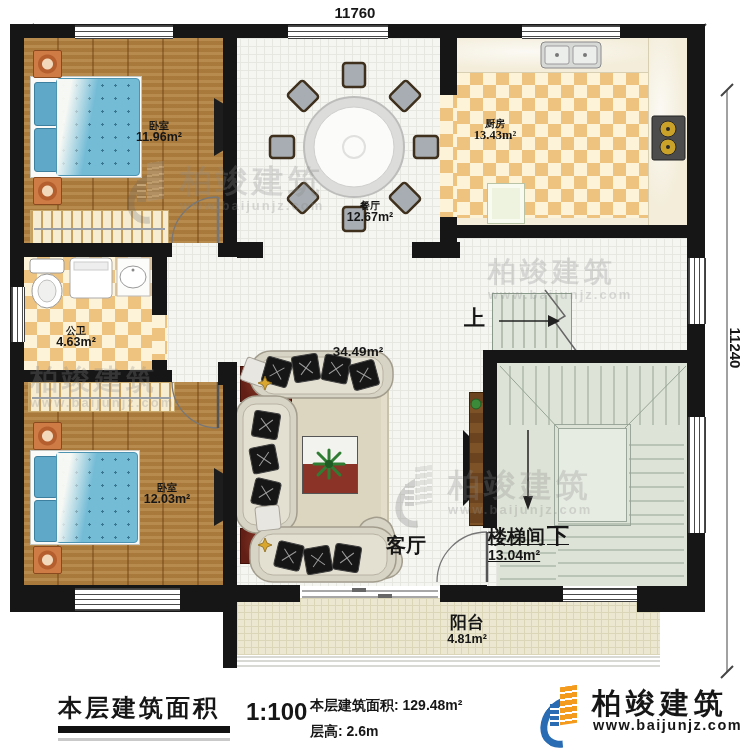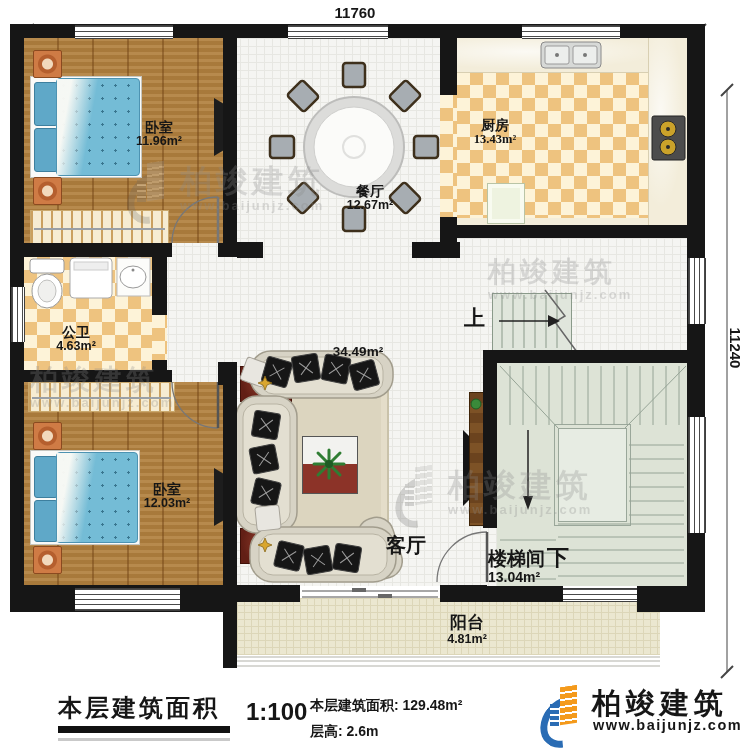--- a/index.html
+++ b/index.html
@@ -46,21 +46,21 @@
   .rail{position:absolute;left:2%;top:50%;width:96%;height:2px;background:#9aa0a6;}
   .redtable{background:radial-gradient(circle at 50% 40%,#97402f,#621f15 75%);border:1px solid #401008;}
   .rug{background:#dcd5bf;border:2px solid #c9c2aa;box-shadow:inset 0 0 0 6px #e4ddc9;}
   .coffeetable{background:linear-gradient(180deg,#f2f2ef 0 48%,#8c3328 48%);border:1.5px solid #555;}
   .tvcabinet{background:repeating-linear-gradient(180deg,#6b431e 0 10px,#7d5226 10px 20px);border:1px solid #3f2407;}
   .fridge{background:#eef3e0;border:1px solid #b9c4a6;box-shadow:inset 0 0 0 4px #f8fbf0;}
   .landing{background:#e7ece3;border:1px solid #9aa79a;box-shadow:0 0 0 3px #dde3d6,0 0 0 4px #9aa79a;}
   .flight{background:#e0e6dc;border:1px solid #8a9a8a;}
   
   .rlabel{text-align:center;font-weight:bold;color:#161616;line-height:1.1;}
-  .rlabel .nm{font-size:14px;display:block;}
+  .rlabel .nm{font-size:10px;display:block;}
   .rlabel .ar{font-size:12.5px;display:block;}
   .big{font-size:20px;font-weight:bold;}
   
   .wm{display:flex;align-items:center;gap:8px;opacity:.28;pointer-events:none;}
   .wm .wtxt{font-weight:bold;color:#8a8a8a;}
   .wm .wb{font-size:32px;letter-spacing:4px;line-height:1;}
   .wm .wu{font-size:13px;letter-spacing:2px;line-height:1.4;}
   
   .mark{position:relative;width:42px;height:60px;}
   .mark .swoosh{position:absolute;left:0;top:10px;width:30px;height:42px;border:7px solid #2a6cb4;
@@ -429,21 +429,21 @@
   <div>
       <div class="wtxt wb">柏竣建筑</div>
        <div class="wtxt wu">www.baijunjz.com</div>
     </div>
 </div>
 
 <div class="abs rlabel" style="left:119px;top:120px;width:80px;">
   <span class="nm">卧室</span>
   <span class="ar">11.96m²</span>
 </div>
-<div class="abs rlabel" style="left:330px;top:184px;width:80px;">
+<div class="abs rlabel" style="left:330px;top:200px;width:80px;">
   <span class="nm">餐厅</span>
   <span class="ar">12.67m²</span>
 </div>
 <div class="abs rlabel" style="left:455px;top:118px;width:80px;font-family:Liberation Serif, serif;">
   <span class="nm">厨房</span>
   <span class="ar">13.43m²</span>
 </div>
 <div class="abs rlabel" style="left:36px;top:325px;width:80px;">
   <span class="nm">公卫</span>
   <span class="ar">4.63m²</span>
@@ -451,21 +451,21 @@
 <div class="abs rlabel" style="left:318px;top:345px;width:80px;">
   <span class="ar" style="font-size:13.5px">34.49m²</span>
 </div>
 <div class="abs big" style="left:386px;top:532px;">
   <span>客厅</span>
 </div>
 <div class="abs rlabel" style="left:127px;top:482px;width:80px;">
   <span class="nm">卧室</span>
   <span class="ar">12.03m²</span>
 </div>
-<div class="abs" style="left:488px;top:546px;font-weight:bold;line-height:1.1;">
+<div class="abs" style="left:488px;top:524px;font-weight:bold;line-height:1.1;text-decoration:underline;">
   <span style="font-size:19px">楼梯间</span><span style="font-size:22px;margin-left:2px">下</span>
   <div style="font-size:14px">13.04m²</div>
 </div>
 <div class="abs" style="left:464px;top:304px;font-size:21px;font-weight:bold;">
   <span>上</span>
 </div>
 <div class="abs rlabel" style="left:427px;top:614px;width:80px;">
   <span class="nm" style="font-size:17px">阳台</span>
   <span class="ar">4.81m²</span>
 </div>

